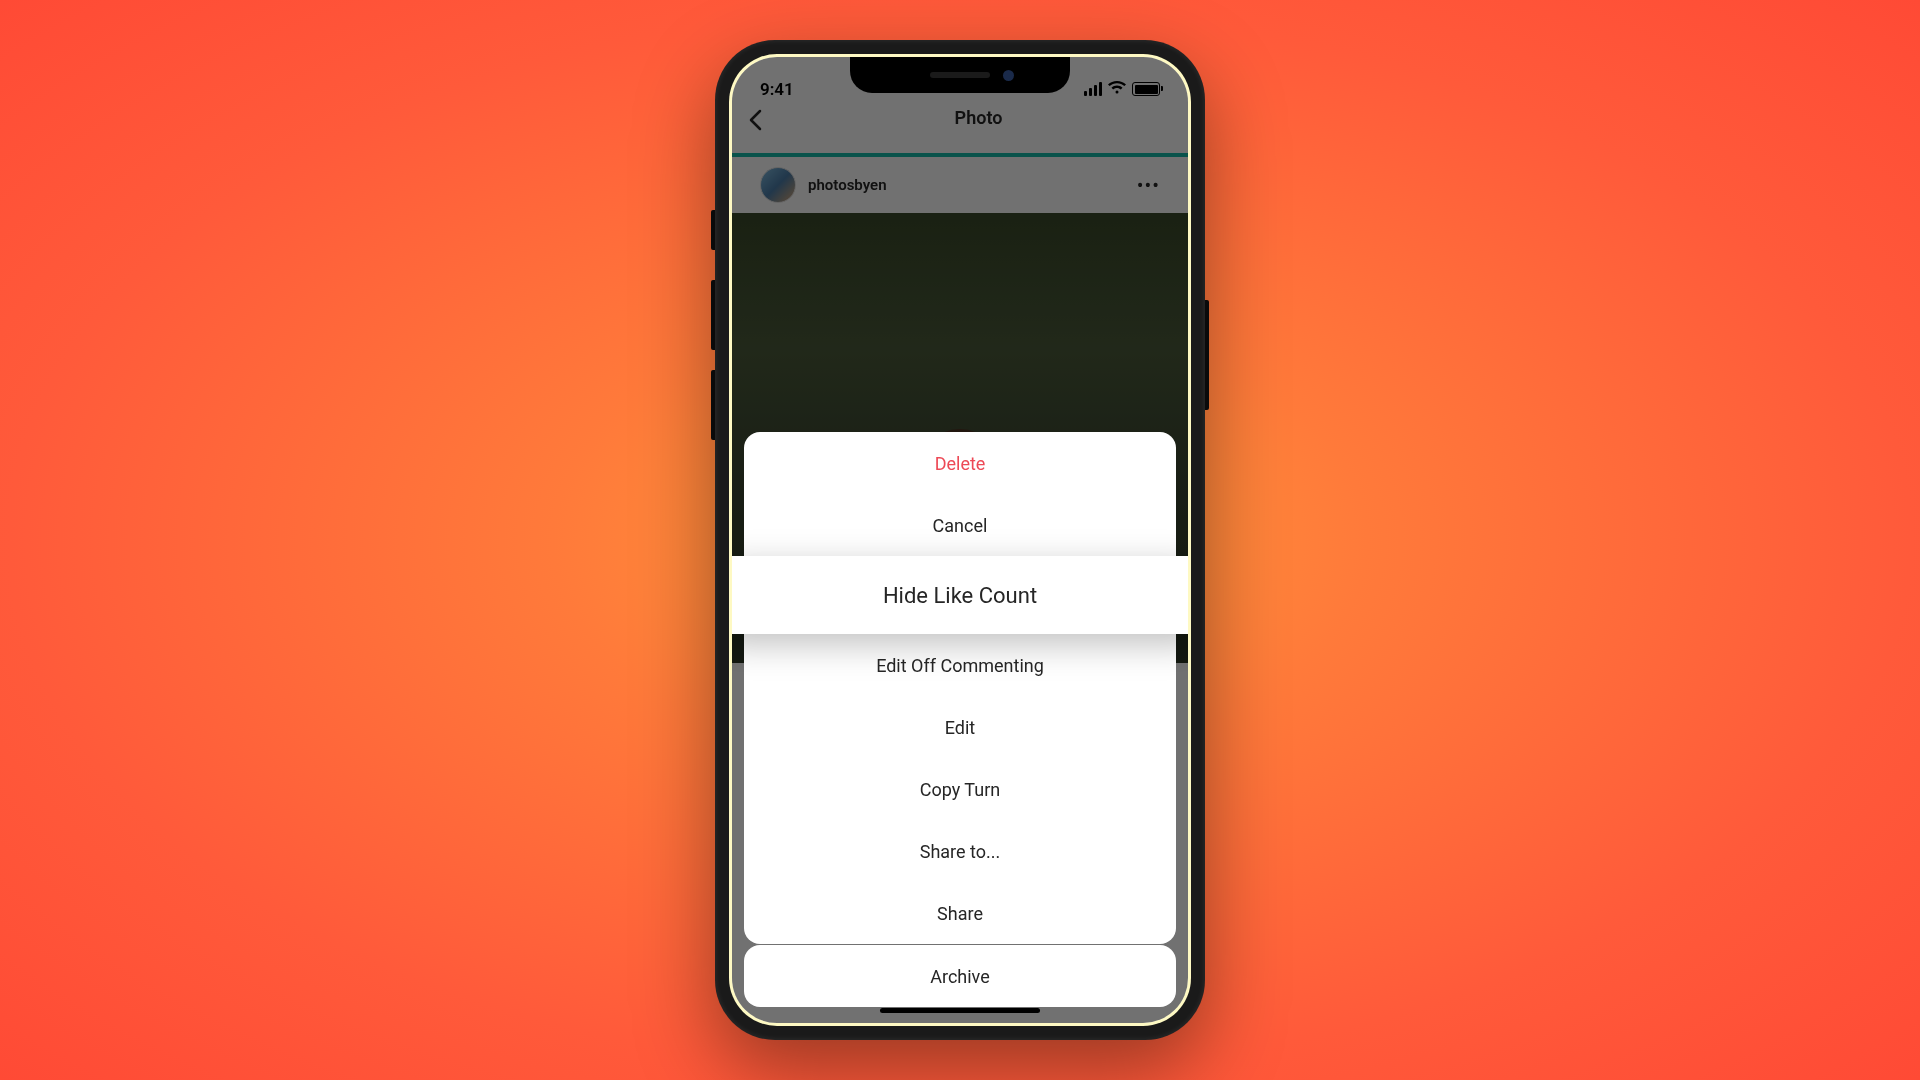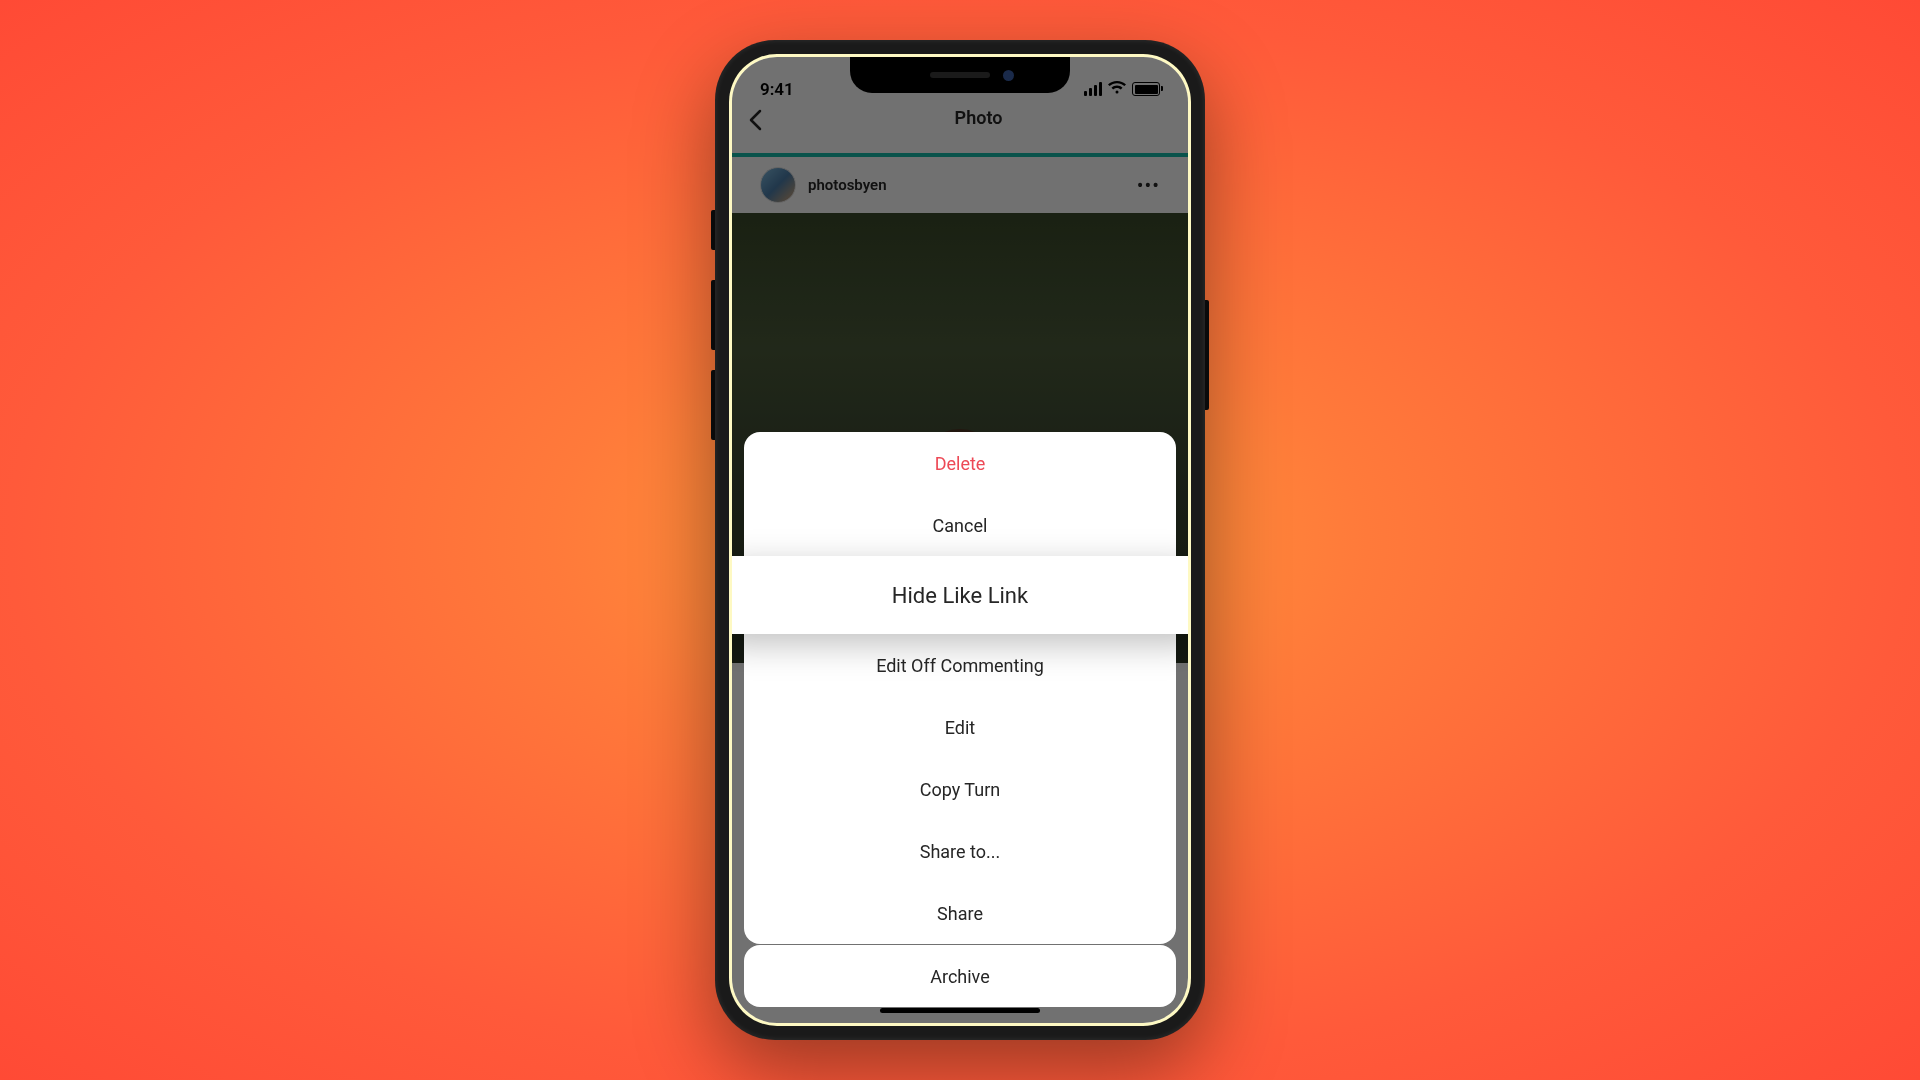--- a/index.html
+++ b/index.html
@@ -354,21 +354,21 @@
 
       <div class="post-image"></div>
 
       <div class="dim-overlay"></div>
 
       <div class="action-sheet">
         <div class="sheet-main">
           <div class="sheet-item destructive">Delete</div>
           <div class="sheet-item">Cancel</div>
           <div class="sheet-item highlighted-parent">
-            <div class="highlighted-item">Hide Like Link</div>
+            <div class="highlighted-item">Hide Like Count</div>
           </div>
           <div class="sheet-item">Edit Off Commenting</div>
           <div class="sheet-item">Edit</div>
           <div class="sheet-item">Copy Turn</div>
           <div class="sheet-item">Share to...</div>
           <div class="sheet-item">Share</div>
         </div>
         <div class="sheet-cancel">Archive</div>
       </div>
 

